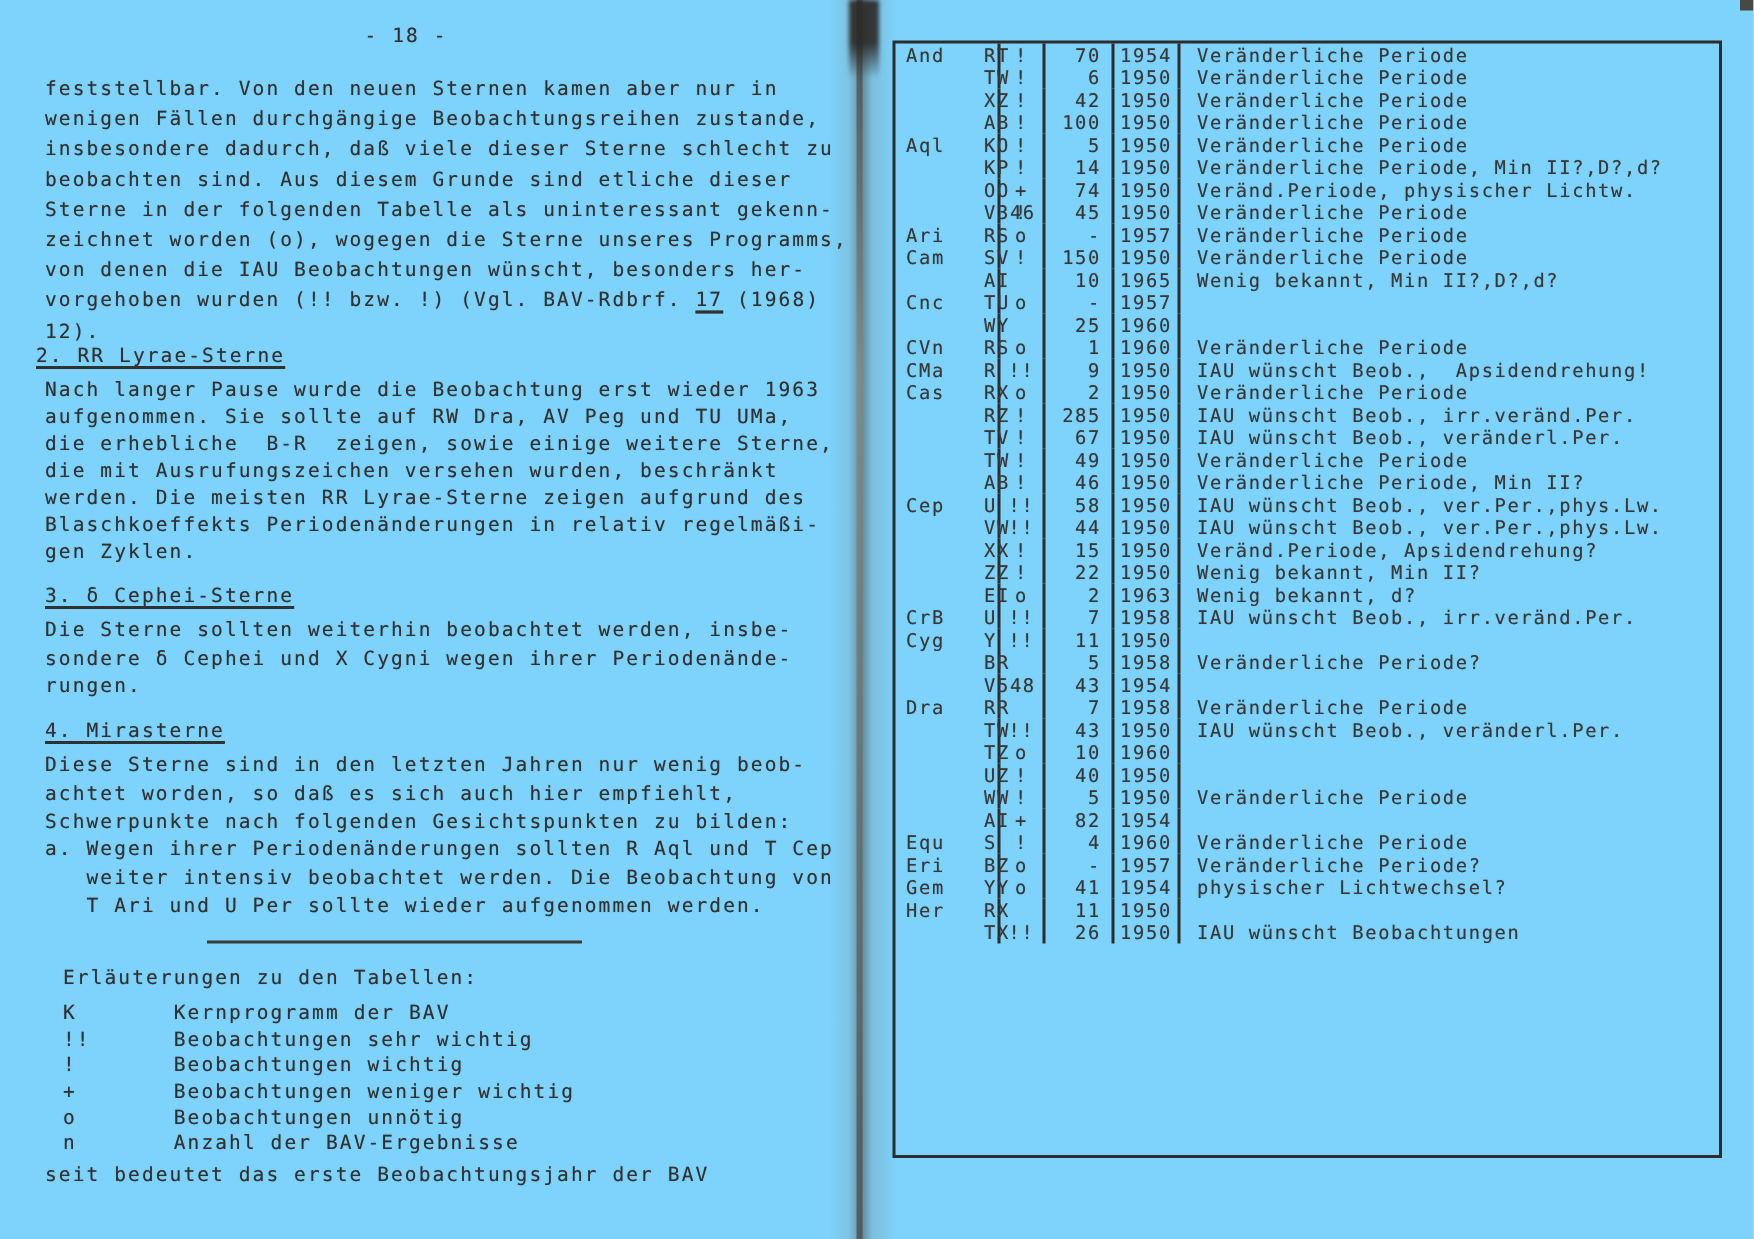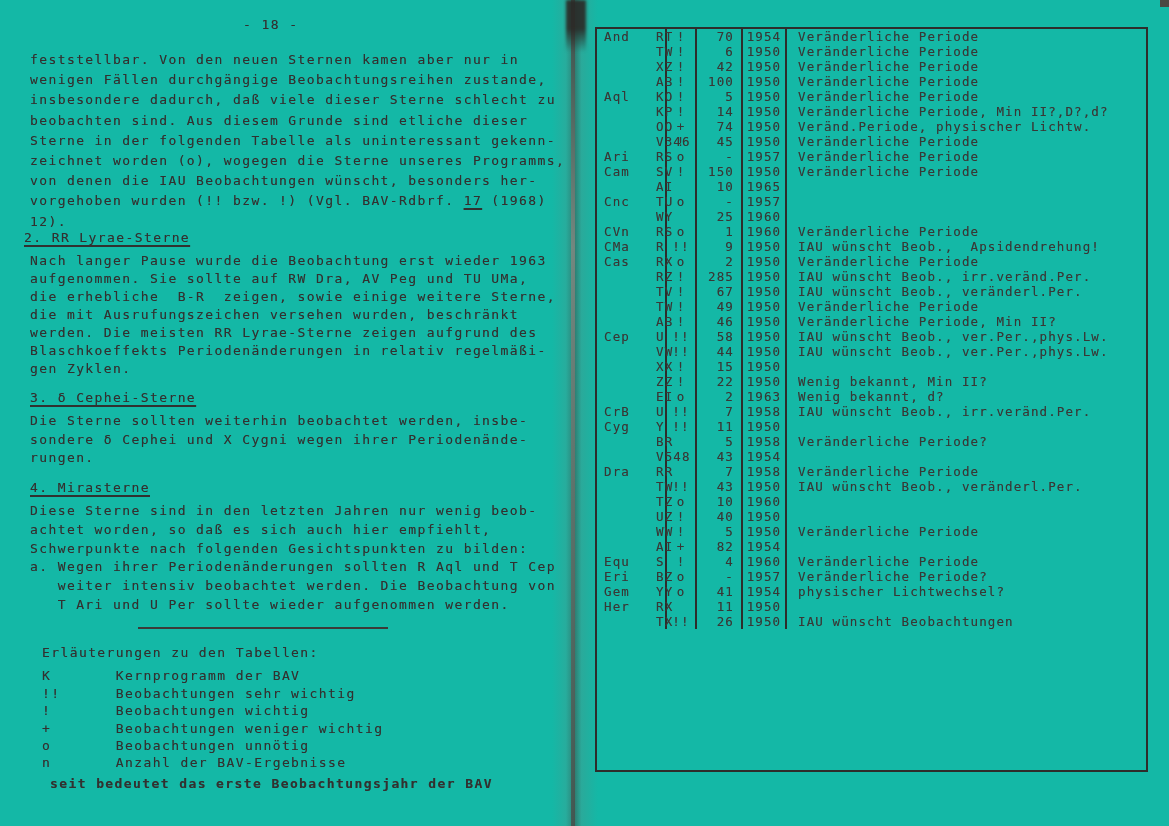--- a/index.html
+++ b/index.html
@@ -1,37 +1,37 @@
 <!DOCTYPE html>
 <html><head>
 <meta charset="utf-8">
 <style>
   html,body{margin:0;padding:0;background:#d8d6d2;}
   .canvas{
     position:relative;width:1169px;height:826px;overflow:hidden;
     background:linear-gradient(180deg,#efeeea 0%,#edecе8 40%,#eae9e4 100%);
-    background-color:#14b8a6;
+    background-color:#7dd3fc;
     font-family:"DejaVu Sans Mono","Liberation Mono",monospace;
     color:#313130;
   }
   
   .tblock{position:absolute;white-space:pre;font-size:13px;letter-spacing:1.4px;text-shadow:0 0 .6px rgba(70,68,64,.55);}
   .b-pagenum{left:243px;top:16px;line-height:18px;}
   .b-para1{left:30px;top:50px;line-height:20.2px;}
   .b-h2{left:24px;top:230px;}
   .b-para2{left:30px;top:252px;line-height:18px;}
   .b-h3{left:30px;top:390px;}
   .b-para3{left:30px;top:412px;line-height:18.5px;}
   .b-h4{left:30px;top:480px;}
   .b-para4{left:30px;top:501px;line-height:19px;}
   .b-itema{left:30px;top:557px;line-height:19px;}
   .b-erl{left:42px;top:645px;}
   .b-legend{left:42px;top:667px;line-height:17.6px;}
   .b-noten{left:42px;top:755px;}
-  .b-noteseit{left:50px;top:776px;font-weight:bold;}
+  .b-noteseit{left:30px;top:776px;}
   .u{text-decoration:underline;text-decoration-thickness:1.5px;text-underline-offset:3px;}
   .divider{position:absolute;left:138px;top:627px;width:250px;height:2px;background:#3c3b38;}
   
   .gutter{position:absolute;left:552px;top:0;width:46px;height:826px;
     background:linear-gradient(90deg,rgba(140,138,132,0) 0%,rgba(125,122,116,.18) 30%,rgba(72,70,65,.5) 50%,rgba(120,118,112,.22) 64%,rgba(140,138,132,0) 100%);}
   .gutter-line{position:absolute;left:571px;top:0;width:4px;height:826px;opacity:.75;filter:blur(.5px);
     background:linear-gradient(180deg,#3e3c38 0%,#8a8781 30%,#6e6b66 60%,#4a4844 100%);}
   .gutter-top{position:absolute;left:566px;top:0;width:20px;height:52px;filter:blur(1.5px);
     background:linear-gradient(180deg,rgba(42,40,37,.9) 55%,rgba(42,40,37,0) 100%);}
   .corner-tick{position:absolute;left:1160px;top:0;width:9px;height:7px;background:#4a4843;}
@@ -182,20 +182,21 @@
             <div class="c c1">!</div>
             <div class="c c2">150</div>
             <div class="c c3">1950</div>
             <div class="c c4">Veränderliche Periode</div>
           </div>
           <div class="trow">
             <div class="c c0"><span class="con"></span><span class="sid">AI</span></div>
             <div class="c c1"></div>
             <div class="c c2">10</div>
             <div class="c c3">1965</div>
+            <div class="c c4">Wenig bekannt, Min II?,D?,d?</div>
           </div>
           <div class="trow">
             <div class="c c0"><span class="con">Cnc</span><span class="sid">TU</span></div>
             <div class="c c1">o</div>
             <div class="c c2">-</div>
             <div class="c c3">1957</div>
             <div class="c c4"></div>
           </div>
           <div class="trow">
             <div class="c c0"><span class="con"></span><span class="sid">WY</span></div>
@@ -272,20 +273,21 @@
             <div class="c c1">!!</div>
             <div class="c c2">44</div>
             <div class="c c3">1950</div>
             <div class="c c4">IAU wünscht Beob., ver.Per.,phys.Lw.</div>
           </div>
           <div class="trow">
             <div class="c c0"><span class="con"></span><span class="sid">XX</span></div>
             <div class="c c1">!</div>
             <div class="c c2">15</div>
             <div class="c c3">1950</div>
+            <div class="c c4">Veränd.Periode, Apsidendrehung?</div>
           </div>
           <div class="trow">
             <div class="c c0"><span class="con"></span><span class="sid">ZZ</span></div>
             <div class="c c1">!</div>
             <div class="c c2">22</div>
             <div class="c c3">1950</div>
             <div class="c c4">Wenig bekannt, Min II?</div>
           </div>
           <div class="trow">
             <div class="c c0"><span class="con"></span><span class="sid">EI</span></div>

